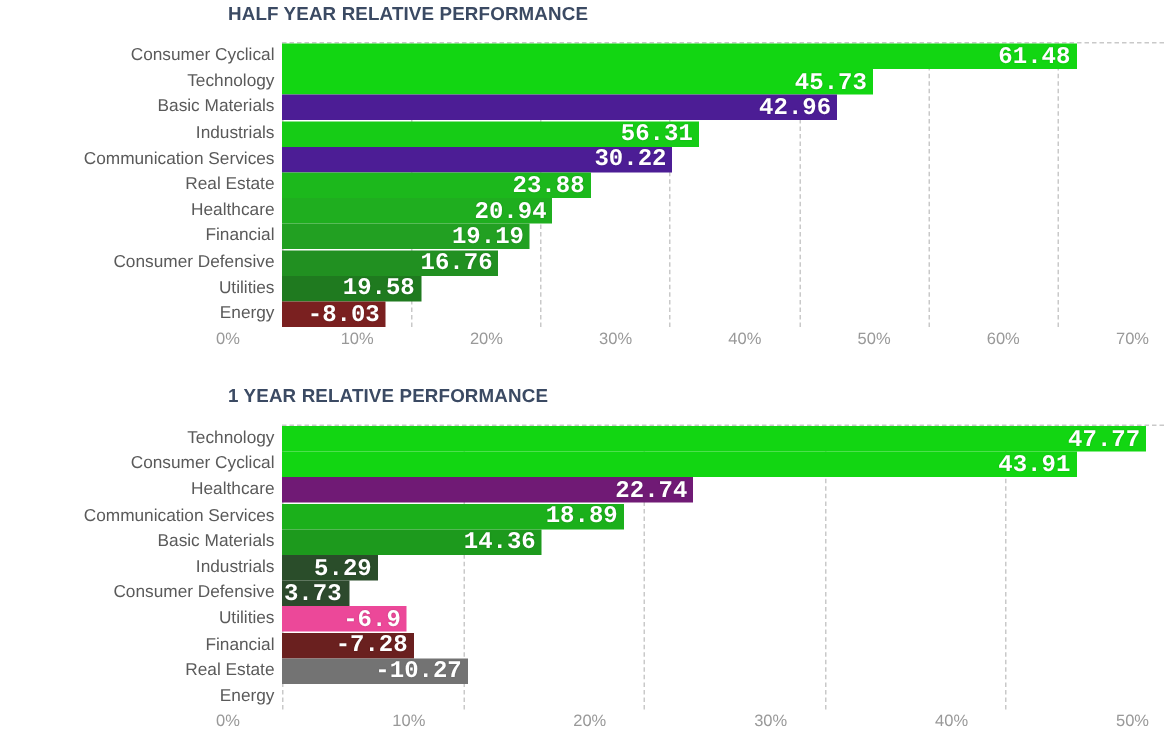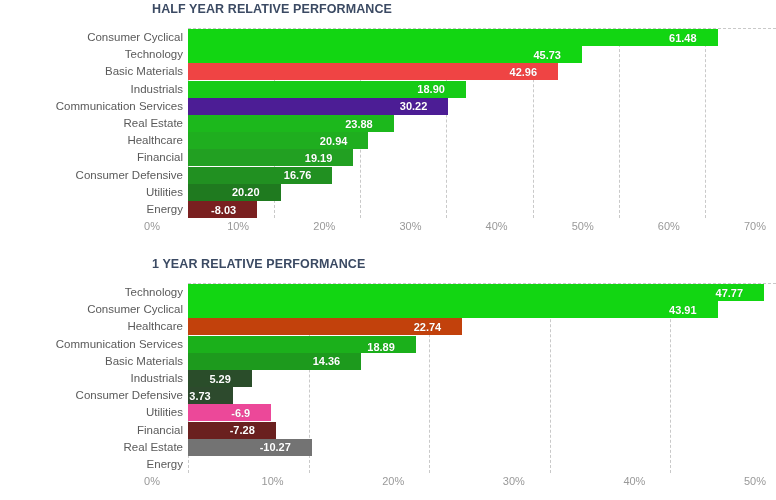--- a/index.html
+++ b/index.html
@@ -64,26 +64,27 @@
   }
   .bar {
     position: absolute;
     left: 0; top: 0;
     height: 17px;
     display: flex;
     align-items: center;
     justify-content: flex-end;
   }
   .bar-value {
-    font-size: 11px;
+    font-size: 16px;
     font-weight: bold;
     color: #ffffff;
-    padding-right: 21px;
+    padding-right: 4px;
     white-space: nowrap;
     text-shadow: 0 0 1px rgba(0,0,0,0.25);
+    font-family: Liberation Mono, monospace;
   }
 
   .axis { position: absolute; left: 152px; width: 603px; height: 16px; }
   #chart-half .axis { top: 220px; }
   #chart-year .axis { top: 220px; }
   .tick {
     position: absolute;
     top: 0;
     font-size: 11px;
     color: #999999;
@@ -117,28 +118,28 @@
             </div>
           </div>
           <div class="row" style="top: 17.2px;">
             <div class="cat-label">Technology</div>
             <div class="bar" style="width: 393.931px; height: 17px; background: rgb(18, 214, 18);">
               <span class="bar-value">45.73</span>
             </div>
           </div>
           <div class="row" style="top: 34.4px;">
             <div class="cat-label">Basic Materials</div>
-            <div class="bar" style="width: 370.07px; height: 17px; background: #ef4444;">
+            <div class="bar" style="width: 370.07px; height: 17px; background: #4c1d95;">
               <span class="bar-value">42.96</span>
             </div>
           </div>
           <div class="row" style="top: 51.6px;">
             <div class="cat-label">Industrials</div>
             <div class="bar" style="width: 277.897px; height: 17px; background: rgb(22, 204, 22);">
-              <span class="bar-value">18.90</span>
+              <span class="bar-value">56.31</span>
             </div>
           </div>
           <div class="row" style="top: 68.8px;">
             <div class="cat-label">Communication Services</div>
             <div class="bar" style="width: 260.324px; height: 17px; background: #4c1d95;">
               <span class="bar-value">30.22</span>
             </div>
           </div>
           <div class="row" style="top: 86px;">
             <div class="cat-label">Real Estate</div>
@@ -160,21 +161,21 @@
           </div>
           <div class="row" style="top: 137.6px;">
             <div class="cat-label">Consumer Defensive</div>
             <div class="bar" style="width: 144.375px; height: 17px; background: rgb(33, 144, 33);">
               <span class="bar-value">16.76</span>
             </div>
           </div>
           <div class="row" style="top: 154.8px;">
             <div class="cat-label">Utilities</div>
             <div class="bar" style="width: 92.5174px; height: 17px; background: rgb(31, 122, 31);">
-              <span class="bar-value">20.20</span>
+              <span class="bar-value">19.58</span>
             </div>
           </div>
           <div class="row" style="top: 172px;">
             <div class="cat-label">Energy</div>
             <div class="bar" style="width: 69.1727px; height: 17px; background: rgb(122, 32, 32);">
               <span class="bar-value">-8.03</span>
             </div>
           </div>
         </div>
     </div>
@@ -209,21 +210,21 @@
             </div>
           </div>
           <div class="row" style="top: 17.2px;">
             <div class="cat-label">Consumer Cyclical</div>
             <div class="bar" style="width: 529.555px; height: 17px; background: rgb(18, 214, 18);">
               <span class="bar-value">43.91</span>
             </div>
           </div>
           <div class="row" style="top: 34.4px;">
             <div class="cat-label">Healthcare</div>
-            <div class="bar" style="width: 274.244px; height: 17px; background: #c2410c;">
+            <div class="bar" style="width: 274.244px; height: 17px; background: #701a75;">
               <span class="bar-value">22.74</span>
             </div>
           </div>
           <div class="row" style="top: 51.6px;">
             <div class="cat-label">Communication Services</div>
             <div class="bar" style="width: 227.813px; height: 17px; background: rgb(27, 176, 27); align-items: flex-end;">
               <span class="bar-value">18.89</span>
             </div>
           </div>
           <div class="row" style="top: 68.8px;">

